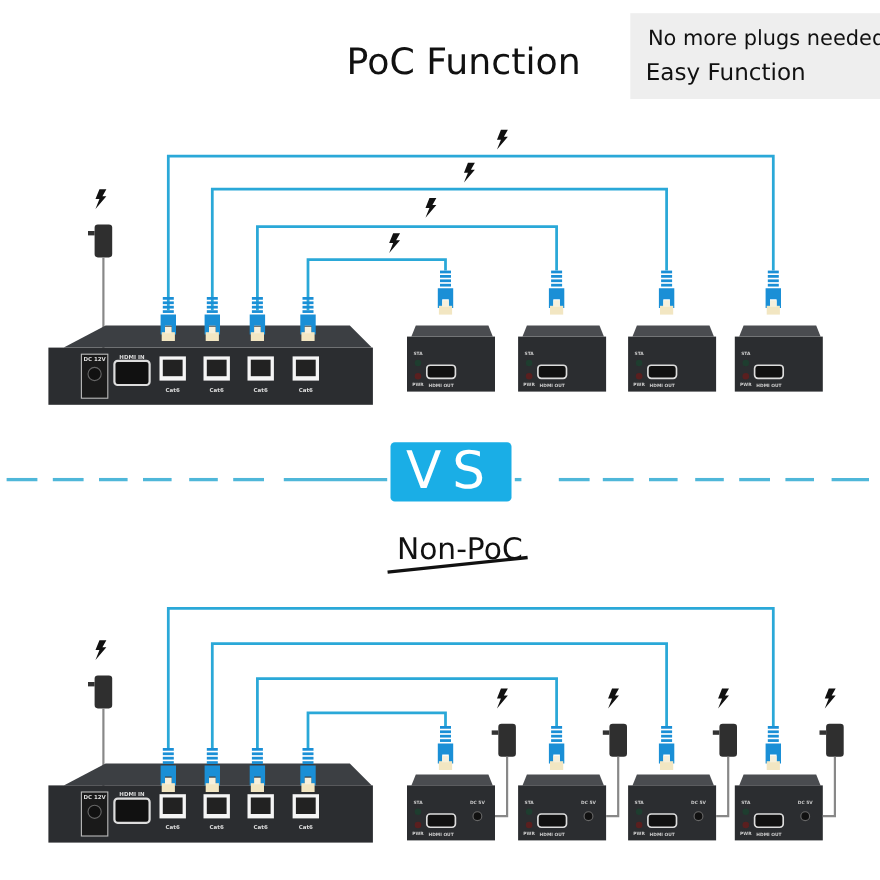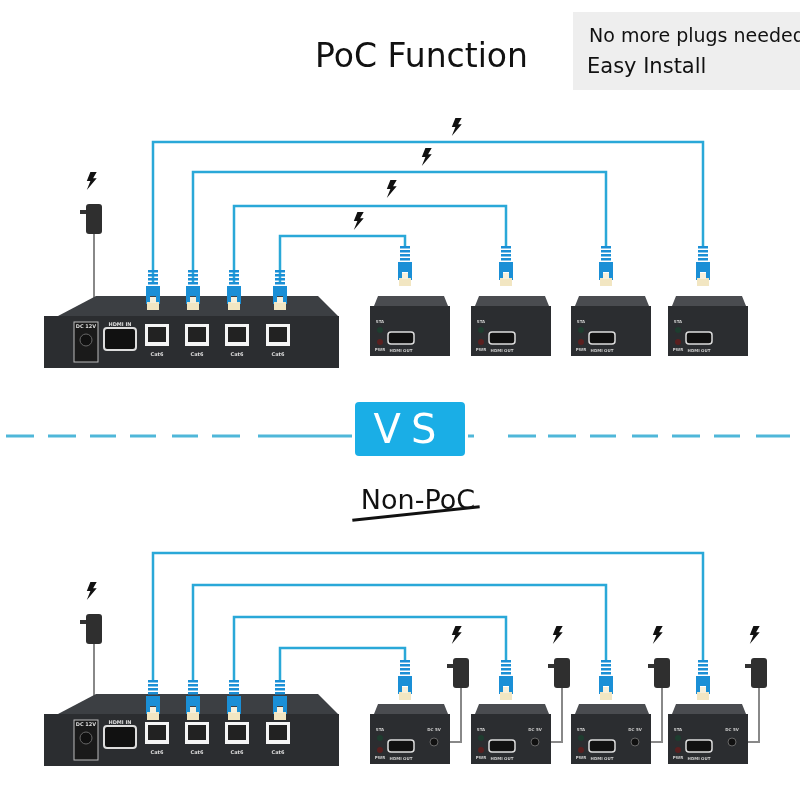--- a/index.html
+++ b/index.html
@@ -2,31 +2,31 @@
 <html><head>
 <meta charset="utf-8">
 <style>
   html, body { margin:0; padding:0; background:#ffffff; }
   body { width:800px; height:800px; position:relative; overflow:hidden; font-family:"DejaVu Sans", sans-serif; }
   .abs { position:absolute; }
   .badge { left:573px; top:0; width:227px; height:78px; background:#eeeeee;margin-top:12px; }
   .badge .l1 { position:absolute; left:16px; top:12px; font-size:19px; color:#111; white-space:nowrap; }
   .badge .l2 { position:absolute; left:14px; top:42px; font-size:21px; color:#111; white-space:nowrap; }
   .title { left:0; width:843px; top:36px; text-align:center; font-size:33px; color:#111; }
-  .vs-box { left:355px; top:402px; width:110px; height:54px; background:#1aaee6; border-radius:4px; color:#fff; font-size:40px; text-align:center; line-height:54px; letter-spacing:10px; }
+  .vs-box { left:355px; top:402px; width:110px; height:54px; background:#1aaee6; border-radius:4px; color:#fff; font-size:47px; text-align:center; line-height:54px; letter-spacing:10px; }
   .nonpoc { left:0; width:836px; top:484px; text-align:center; font-size:27px; color:#111; }
   .strike { position:absolute; left:352px; top:512px; width:128px; height:3px; background:#111; transform:rotate(-6deg); }
   svg { position:absolute; left:0; top:0; }
 </style>
 </head>
 <body>
 
 <div class="abs badge">
   <div class="l1">No more plugs needed</div>
-  <div class="l2">Easy Install</div>
+  <div class="l2">Easy Function</div>
 </div>
 
 <div class="abs title">PoC Function</div>
 
 <svg id="diagram" width="800" height="800">
     <polyline points="153,282 153,142 703,142 703,246" fill="none" stroke="#2aa8d8" stroke-width="2.5"></polyline>
     <polyline points="193,282 193,172 606,172 606,246" fill="none" stroke="#2aa8d8" stroke-width="2.5"></polyline>
     <polyline points="234,282 234,206 506,206 506,246" fill="none" stroke="#2aa8d8" stroke-width="2.5"></polyline>
     <polyline points="280,282 280,236 405,236 405,246" fill="none" stroke="#2aa8d8" stroke-width="2.5"></polyline>
     <g transform="translate(450,118) scale(0.9)">

